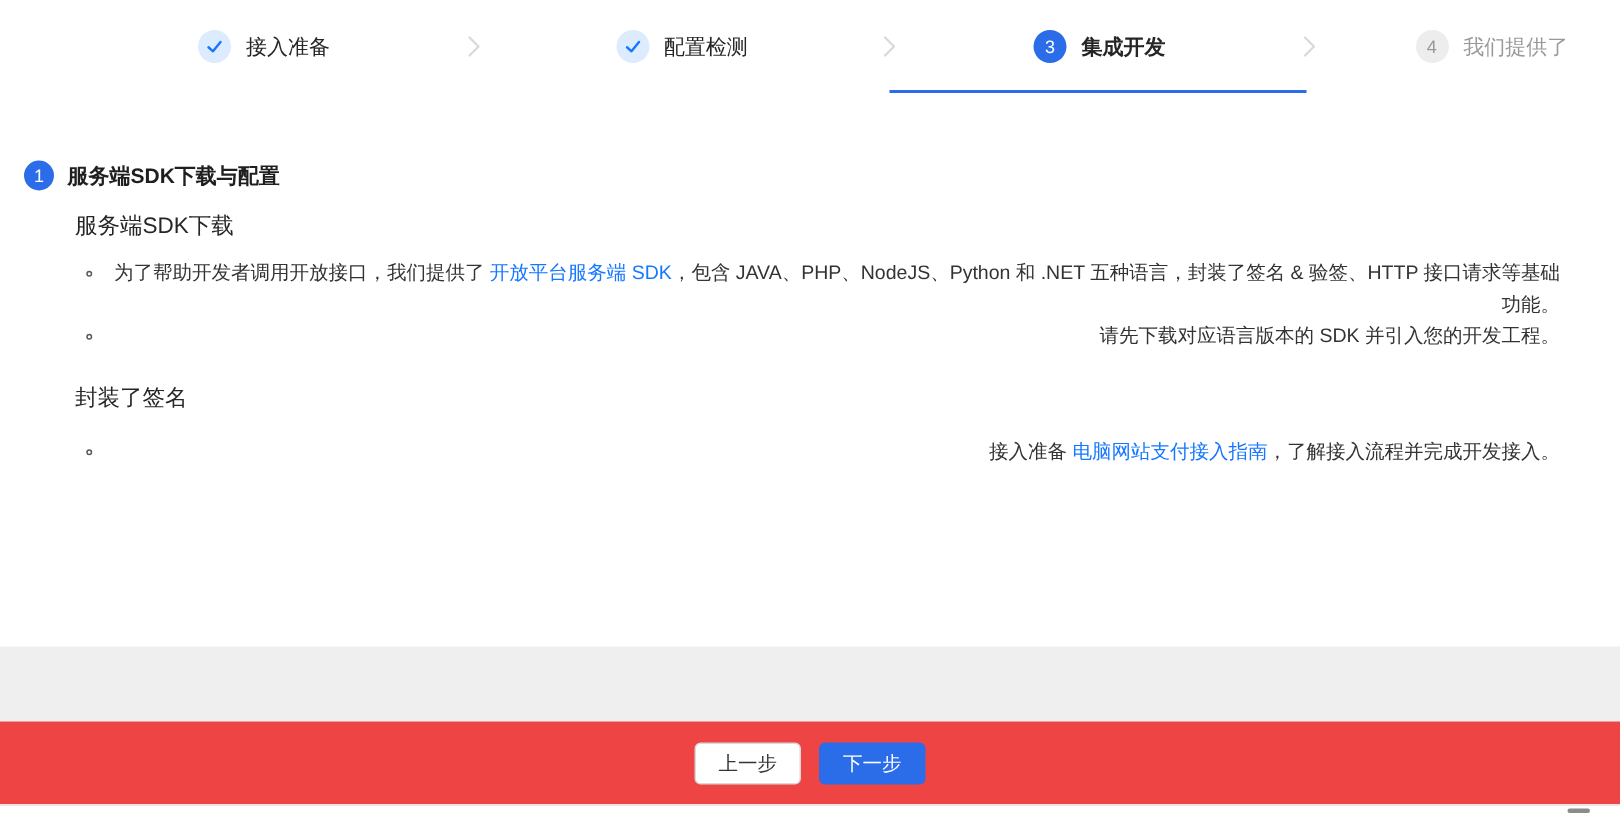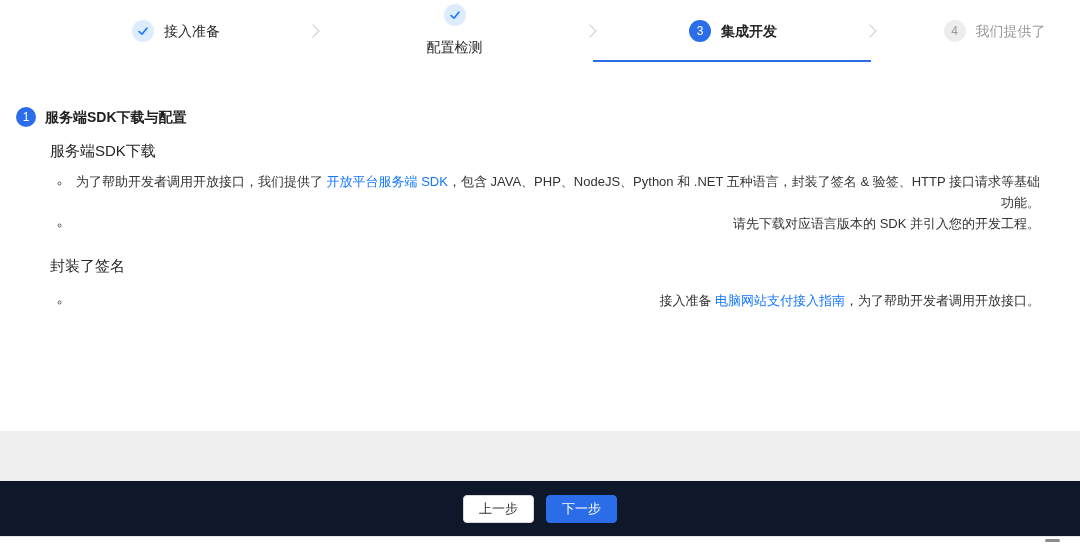--- a/index.html
+++ b/index.html
@@ -21,21 +21,21 @@
   
   .stepbar{
     position:relative;display:flex;align-items:center;
     height:62px;width:1080px;margin-left:36px;
   }
   .step-col{
     display:flex;align-items:center;justify-content:center;gap:10px;
     height:100%;position:relative;cursor:default;
   }
   .step-col:nth-child(1){width:280px;}
-  .step-col:nth-child(2){width:277px;flex-direction:column;}
+  .step-col:nth-child(2){width:277px;}
   .step-col:nth-child(3){width:280px;}
   .step-col:nth-child(4){width:243px;}
   .step-col.current::after{
     content:"";position:absolute;left:0;right:2px;bottom:0;height:2px;
     background:var(--primary);
   }
   .step-circle{
     width:22px;height:22px;border-radius:50%;
     display:flex;align-items:center;justify-content:center;
     font-size:12px;flex:0 0 auto;
@@ -70,21 +70,21 @@
   .guide-heading{margin-top:21px;}
   .guide-list{margin-top:13px;}
 
   
   .gray-band{
     position:absolute;left:0;top:431px;width:1080px;height:50px;
     background:#efefef;
   }
   .footer-bar{
     position:absolute;left:0;top:481px;width:1080px;height:56px;
-    background:#0f172a;border-bottom:1px solid #e8e8e8;
+    background:#ef4444;border-bottom:1px solid #e8e8e8;
     display:flex;align-items:center;justify-content:center;gap:12px;
   }
   .btn{
     height:28px;padding:0 15px;border-radius:4px;font-size:13px;
     font-family:inherit;cursor:pointer;line-height:26px;
   }
   .btn-default{background:#ffffff;border:1px solid #d9d9d9;color:#333333;}
   .btn-primary{background:var(--primary);border:1px solid var(--primary);color:#ffffff;}
   .bottom-strip{
     position:absolute;left:0;top:537px;width:1080px;height:7px;background:#ffffff;
@@ -147,21 +147,21 @@
 
   <div class="content-body">
     <h3 class="sub-heading">服务端SDK下载</h3>
     <ul class="bullet-list">
       <li><span>为了帮助开发者调用开放接口，我们提供了 </span><a class="inline-link">开放平台服务端 SDK</a><span>，包含 JAVA、PHP、NodeJS、Python 和 .NET 五种语言，封装了签名 &amp; 验签、HTTP 接口请求等基础功能。</span></li>
       <li><span>请先下载对应语言版本的 SDK 并引入您的开发工程。</span></li>
     </ul>
 
     <h3 class="sub-heading guide-heading">封装了签名</h3>
     <ul class="bullet-list guide-list">
-      <li><span>接入准备 </span><a class="inline-link">电脑网站支付接入指南</a><span>，为了帮助开发者调用开放接口。</span></li>
+      <li><span>接入准备 </span><a class="inline-link">电脑网站支付接入指南</a><span>，了解接入流程并完成开发接入。</span></li>
     </ul>
   </div>
 </div>
 
 <div class="gray-band"></div>
 
 <div class="footer-bar">
   <button class="btn btn-default">上一步</button>
   <button class="btn btn-primary">下一步</button>
 </div>

